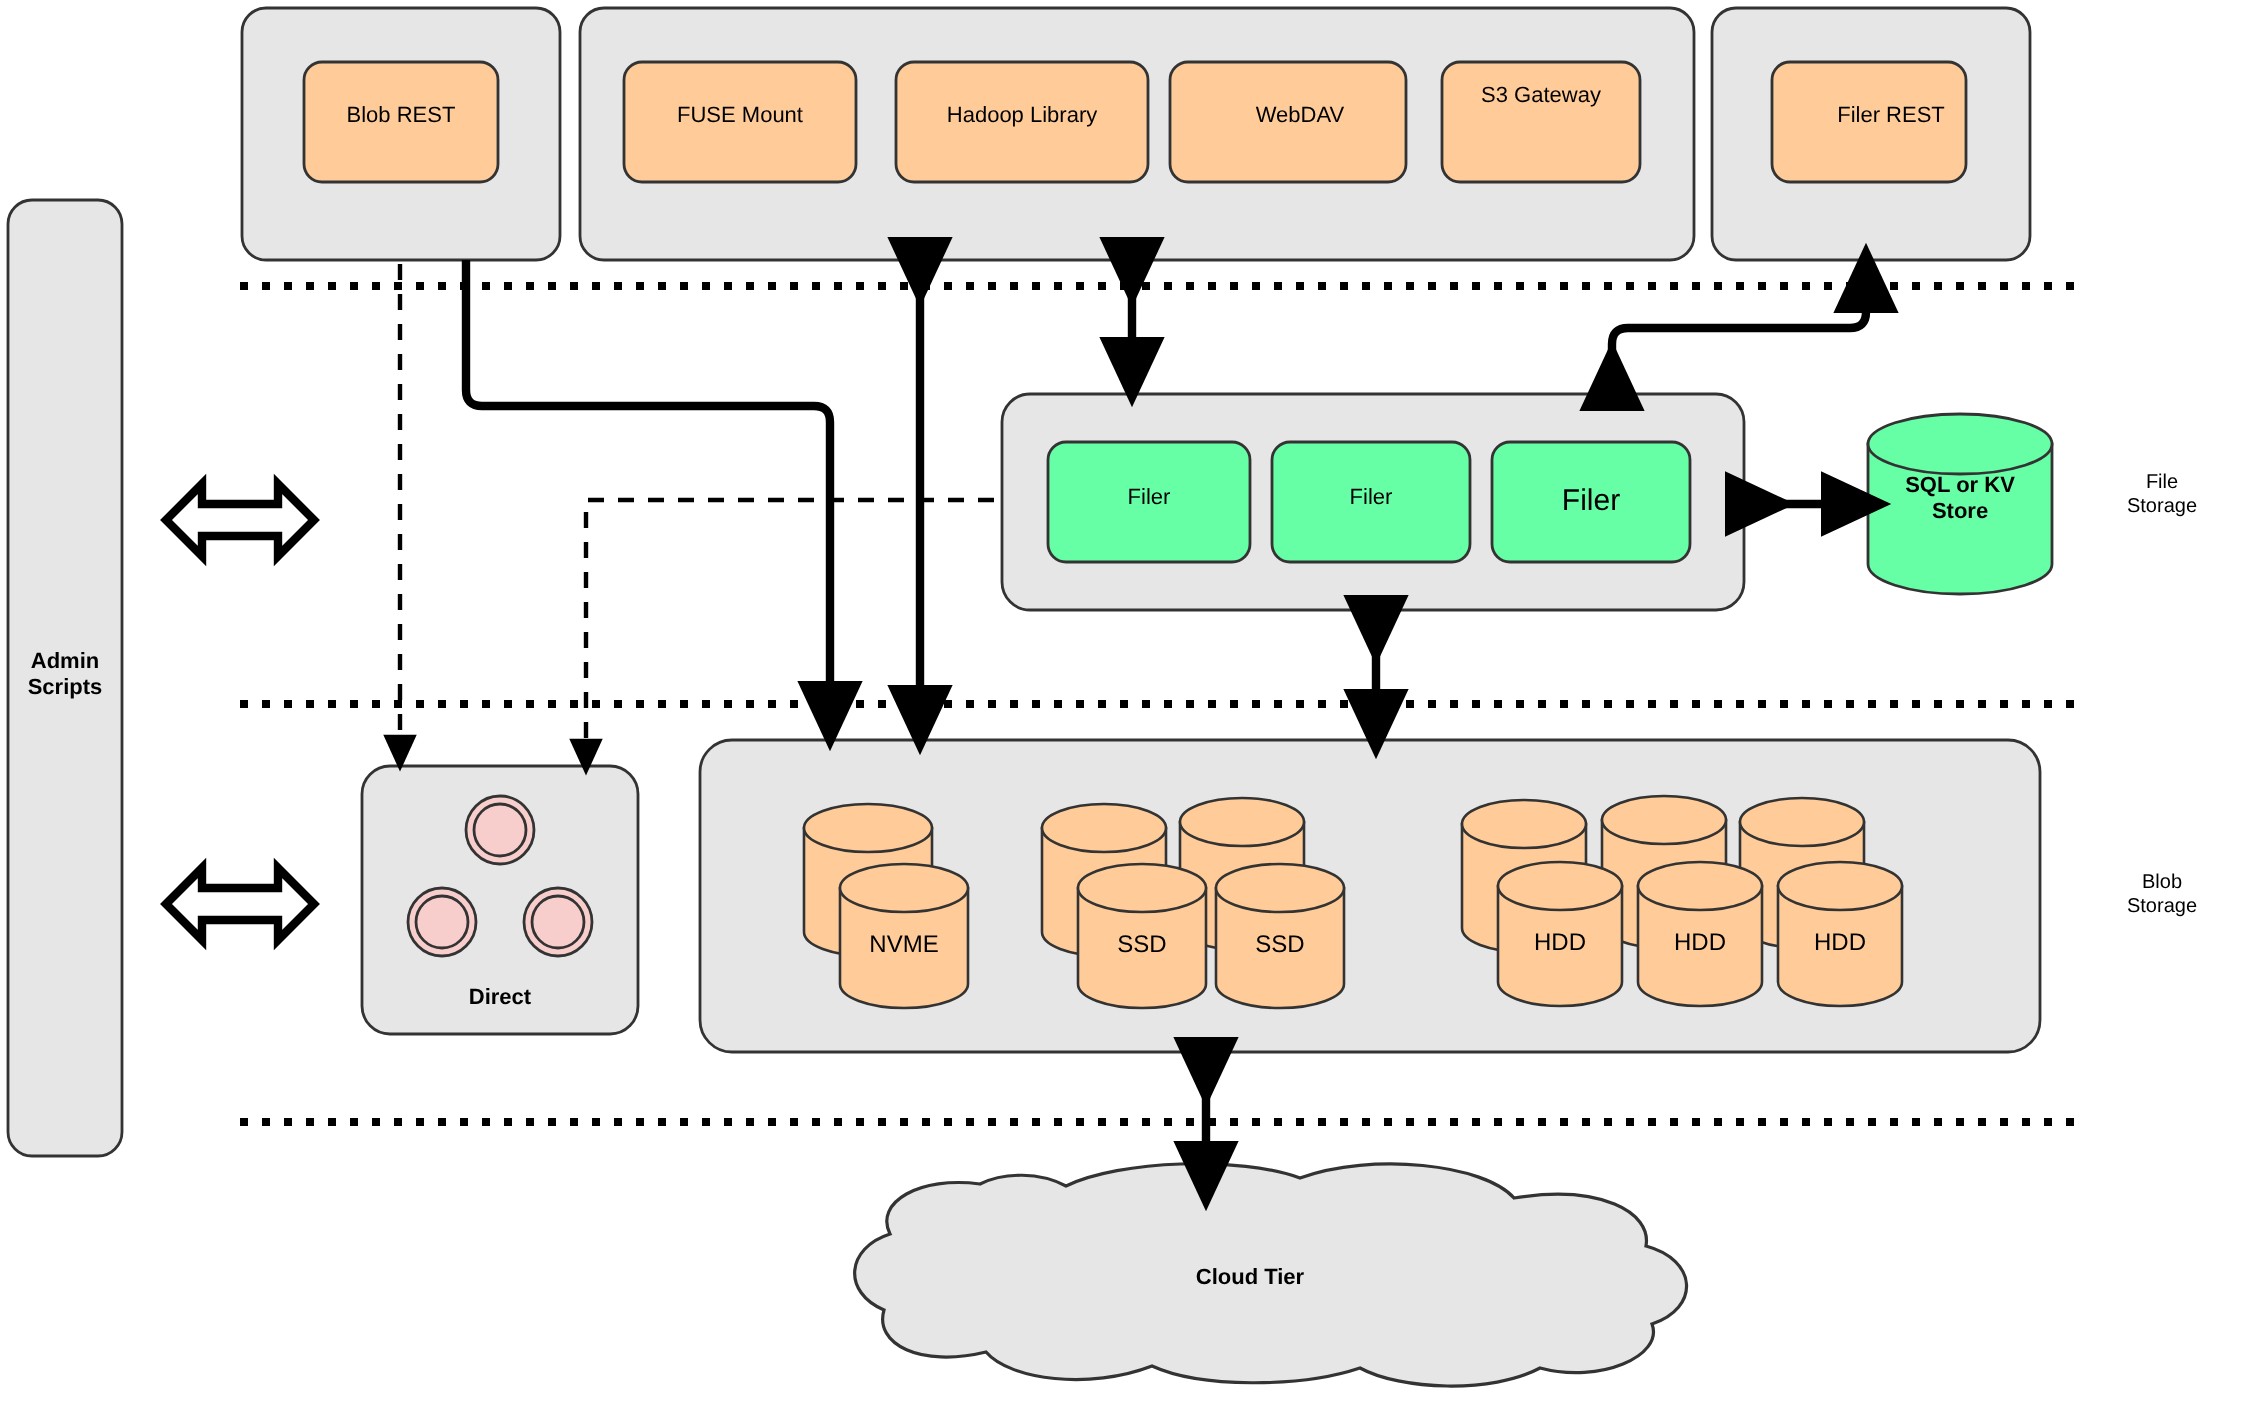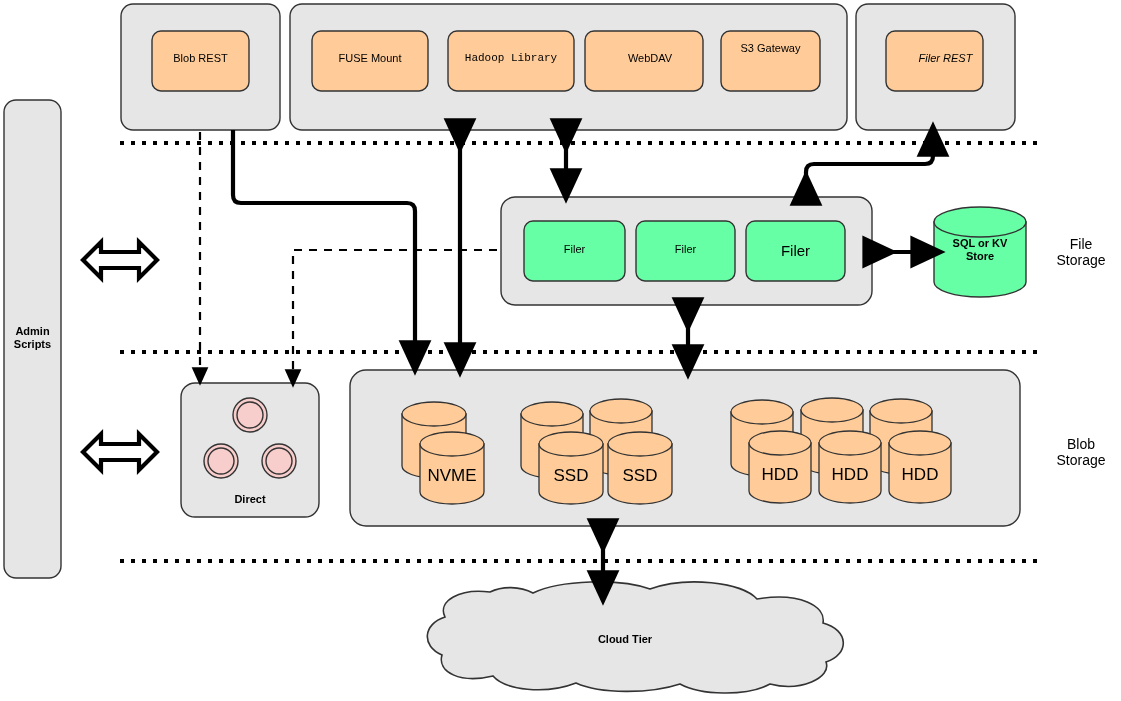--- a/index.html
+++ b/index.html
@@ -2,25 +2,25 @@
 <html><head>
 <meta charset="utf-8">
 <style>
   html,body{margin:0;padding:0;background:#ffffff;}
   body{width:1121px;height:701px;position:relative;overflow:hidden;
        font-family:"Liberation Sans","DejaVu Sans",sans-serif;color:#000;}
   .stage{position:absolute;left:0;top:0;width:1121px;height:701px;}
   svg.layer{position:absolute;left:0;top:0;width:1121px;height:701px;}
   .lbl{position:absolute;text-align:center;line-height:1.15;white-space:pre-line;}
   .grp-label{font-size:12.5px;}
-  .side-label{font-size:14px;}
+  .side-label{font-size:10px;}
   .node-label{font-size:11px;}
   .node-label-lg{font-size:15px;}
   .bold{font-weight:bold;}
-  .cyl-label{font-size:17px;}
+  .cyl-label{font-size:12px;}
 </style>
 </head>
 <body>
 
 <div class="stage">
 
   <svg class="layer" viewBox="0 0 1121 701" xmlns="http://www.w3.org/2000/svg">
     <defs>
       <marker id="arrHead" markerWidth="9" markerHeight="9" refX="4.2" refY="4.5" orient="auto" markerUnits="strokeWidth">
         <path d="M0,0.6 L8.4,4.5 L0,8.4 z" fill="#000"></path>
@@ -140,24 +140,24 @@
     <g>
       <path d="M83,260 L101,242 L101,252 L139,252 L139,242 L157,260 L139,278 L139,268 L101,268 L101,278 Z" fill="#ffffff" stroke="#000" stroke-width="4.2" stroke-linejoin="miter"></path>
     </g>
     <g>
       <path d="M83,452 L101,434 L101,444 L139,444 L139,434 L157,452 L139,470 L139,460 L101,460 L101,470 Z" fill="#ffffff" stroke="#000" stroke-width="4.2" stroke-linejoin="miter"></path>
     </g>
   </svg>
 
   <div class="lbl node-label" style="left:152px;top:52px;width:97px;">Blob REST</div>
   <div class="lbl node-label" style="left:312px;top:52px;width:116px;">FUSE Mount</div>
-  <div class="lbl node-label" style="left:448px;top:52px;width:126px;font-family:Liberation Mono, monospace;">Hadoop Library</div>
+  <div class="lbl node-label" style="left:448px;top:52px;width:126px;">Hadoop Library</div>
   <div class="lbl node-label" style="left:585px;top:52px;width:130px;">WebDAV</div>
   <div class="lbl node-label" style="left:721px;top:42px;width:99px;">S3 Gateway</div>
-  <div class="lbl node-label" style="left:886px;top:52px;width:119px;font-style:italic;">Filer REST</div>
+  <div class="lbl node-label" style="left:886px;top:52px;width:119px;">Filer REST</div>
 
 
   <div class="lbl node-label" style="left:524px;top:243px;width:101px;">Filer</div>
   <div class="lbl node-label" style="left:636px;top:243px;width:99px;">Filer</div>
   <div class="lbl node-label-lg" style="left:746px;top:242px;width:99px;">Filer</div>
 
   <div class="lbl node-label bold" style="left:934px;top:237px;width:92px;">SQL or KV
 Store</div>
 
   <div class="lbl node-label bold" style="left:181px;top:493px;width:138px;">Direct</div>

